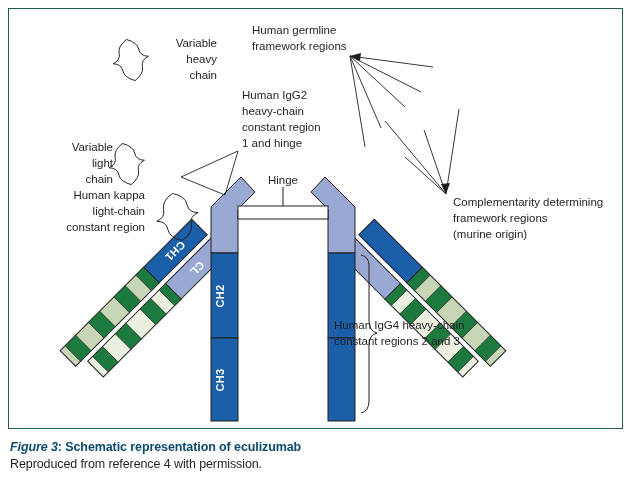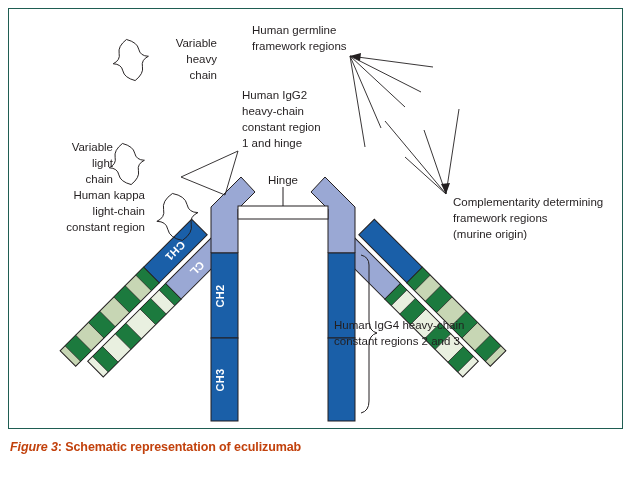--- a/index.html
+++ b/index.html
@@ -35,21 +35,21 @@
   }
   #caption-block {
     position: absolute;
     left: 10px;
     top: 440px;
     width: 600px;
   }
   .cap-line-1 {
     font-size: 12.5px;
     font-weight: bold;
-    color: #c2410c;
+    color: #0c4a6e;
     letter-spacing: -0.1px;
     white-space: nowrap;
   }
   .cap-line-1 .fig-word {
     font-style: italic;
   }
   .cap-line-2 {
     font-size: 12.5px;
     color: #231f20;
     margin-top: 3px;
@@ -203,15 +203,16 @@
                l 0,56
                q 0,10 -8,12" fill="none" stroke="#231f20" stroke-width="1"></path>
 
     </svg>
   </div>
 
   <div id="caption-block">
     <div class="cap-line-1">
       <span class="fig-word">Figure 3</span><span>: </span><span>Schematic representation of eculizumab</span>
     </div>
+    <div class="cap-line-2">Reproduced from reference 4 with permission.</div>
   </div>
 
 </div>
 
 </body></html>

